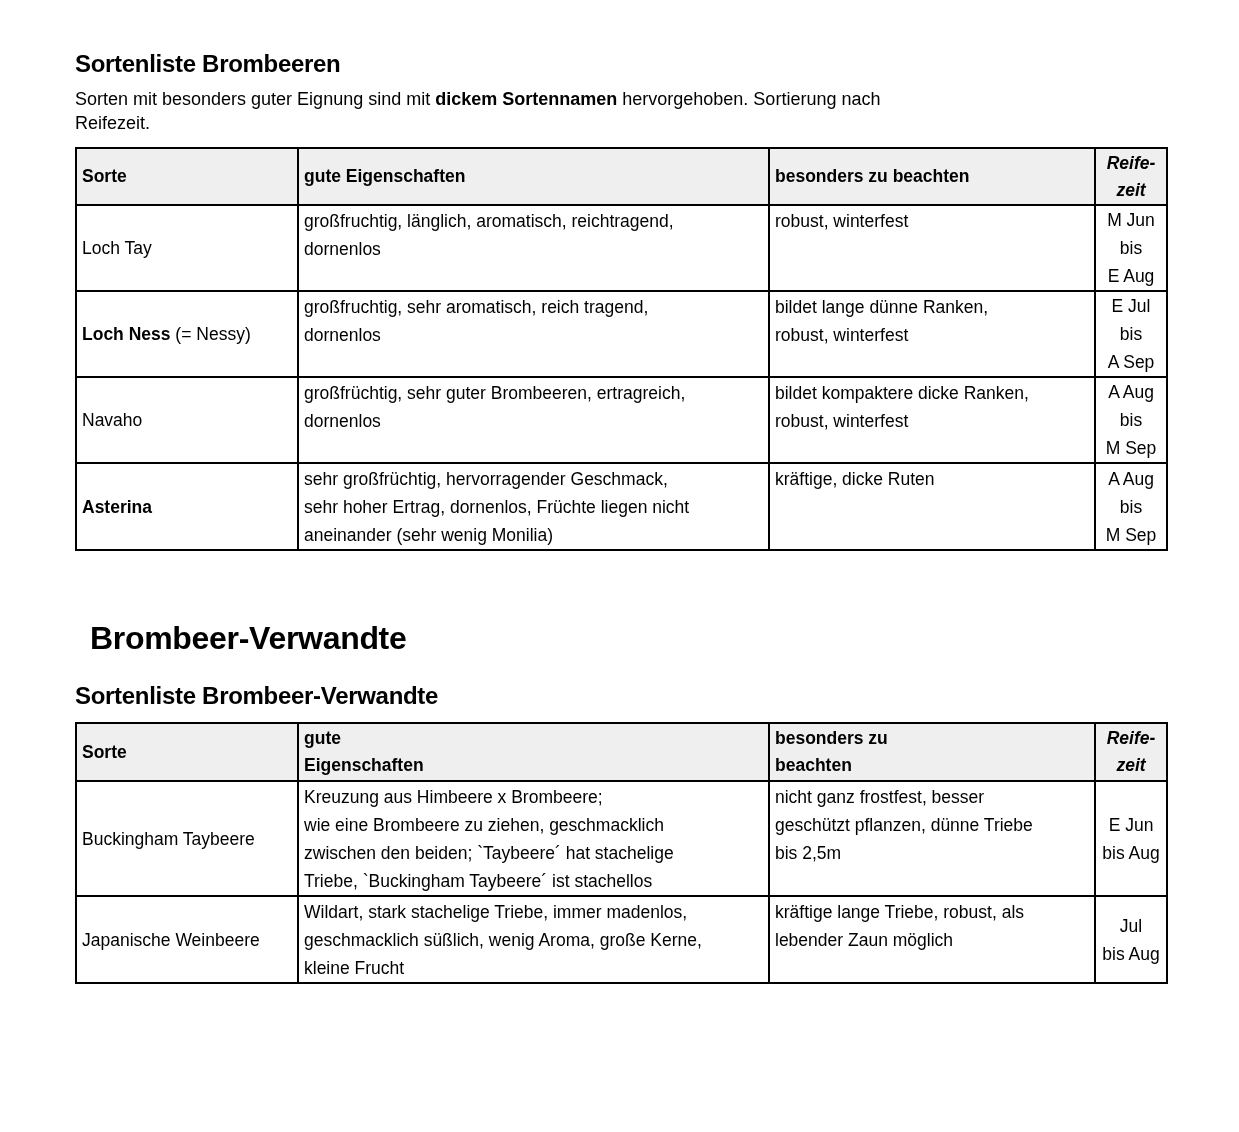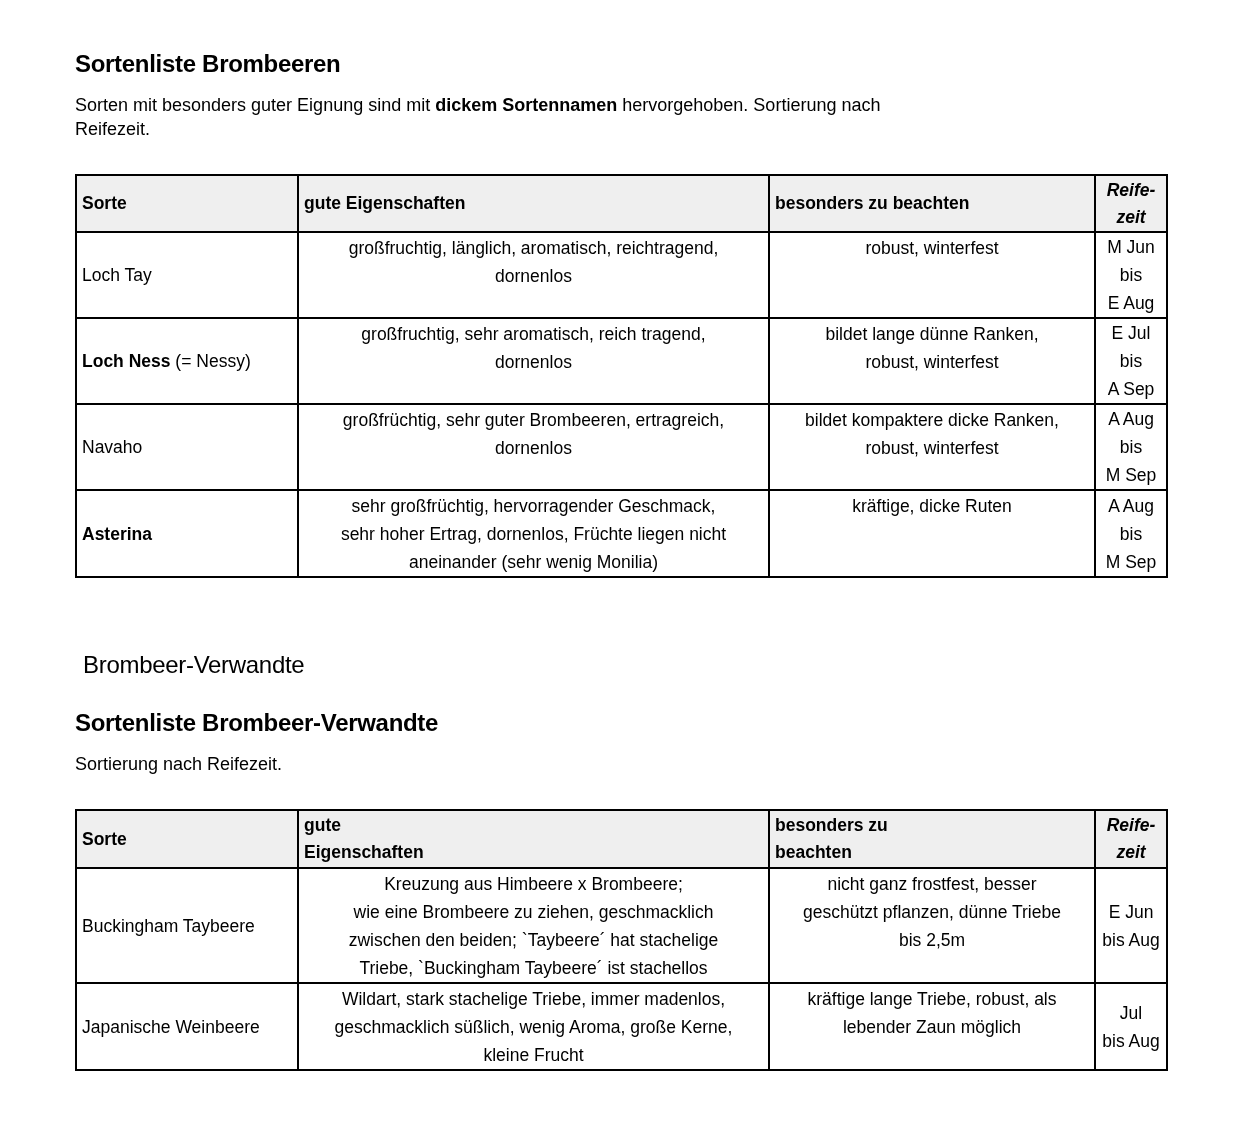--- a/index.html
+++ b/index.html
@@ -14,30 +14,30 @@
 
   h1 {
     font-size: 24px;
     font-weight: 700;
     margin: 0;
     letter-spacing: -0.3px;
     line-height: 28px;
   }
   .intro, .subnote {
     font-size: 18px;
-    margin-top: 15px;
+    margin-top: 9px;
     line-height: 24px;
   }
   .bold { font-weight: 700; }
 
   table {
     border-collapse: collapse;
     width: 1091px;
     table-layout: fixed;
-    margin-top: 33px;
+    margin-top: 12px;
   }
   col.c1 { width: 222px; }
   col.c2 { width: 471px; }
   col.c3 { width: 326px; }
   col.c4 { width: 72px; }
 
   th, td {
     border: 2px solid #000000;
     padding: 0 5px;
     font-size: 17.5px;
@@ -52,36 +52,35 @@
     white-space: pre-line;
   }
   th.c-ripe { text-align: center; font-style: italic; }
 
   td { line-height: 28px; }
   td.c-name  { vertical-align: middle; }
   td.c-props, td.c-notes {
     vertical-align: top;
     white-space: pre-line;
     padding-top: 1px;
-    text-align: center;
   }
   td.c-ripe {
     vertical-align: middle;
     text-align: center;
     white-space: pre-line;
   }
 
   .t1 tr.hdr { height: 57px; }
   .t1 tr.r1, .t1 tr.r2, .t1 tr.r3 { height: 85px; }
   .t1 tr.r4 { height: 86px; }
 
   h2.sec {
-    font-size: 24px;
-    font-weight: 400;
-    margin: 73px 0 0 8px;
+    font-size: 32px;
+    font-weight: 700;
+    margin: 73px 0 0 15px;
     letter-spacing: -0.3px;
     line-height: 28px;
   }
   .para {
     font-size: 18.5px;
     line-height: 34px;
     text-align: justify;
     margin-top: 9px;
     width: 1091px;
   }
@@ -161,21 +160,20 @@
 M Sep</td>
     </tr>
   </tbody>
     </table>
 
   <h2 class="sec">Brombeer-Verwandte</h2>
 
 
   <h3 class="sec">Sortenliste Brombeer-Verwandte</h3>
 
-  <div class="subnote">Sortierung nach Reifezeit.</div>
 
   <table class="t2">
     <colgroup>
         <col class="c1">
         <col class="c2">
         <col class="c3">
         <col class="c4">
       </colgroup>
     <tbody>
         <tr class="hdr">

